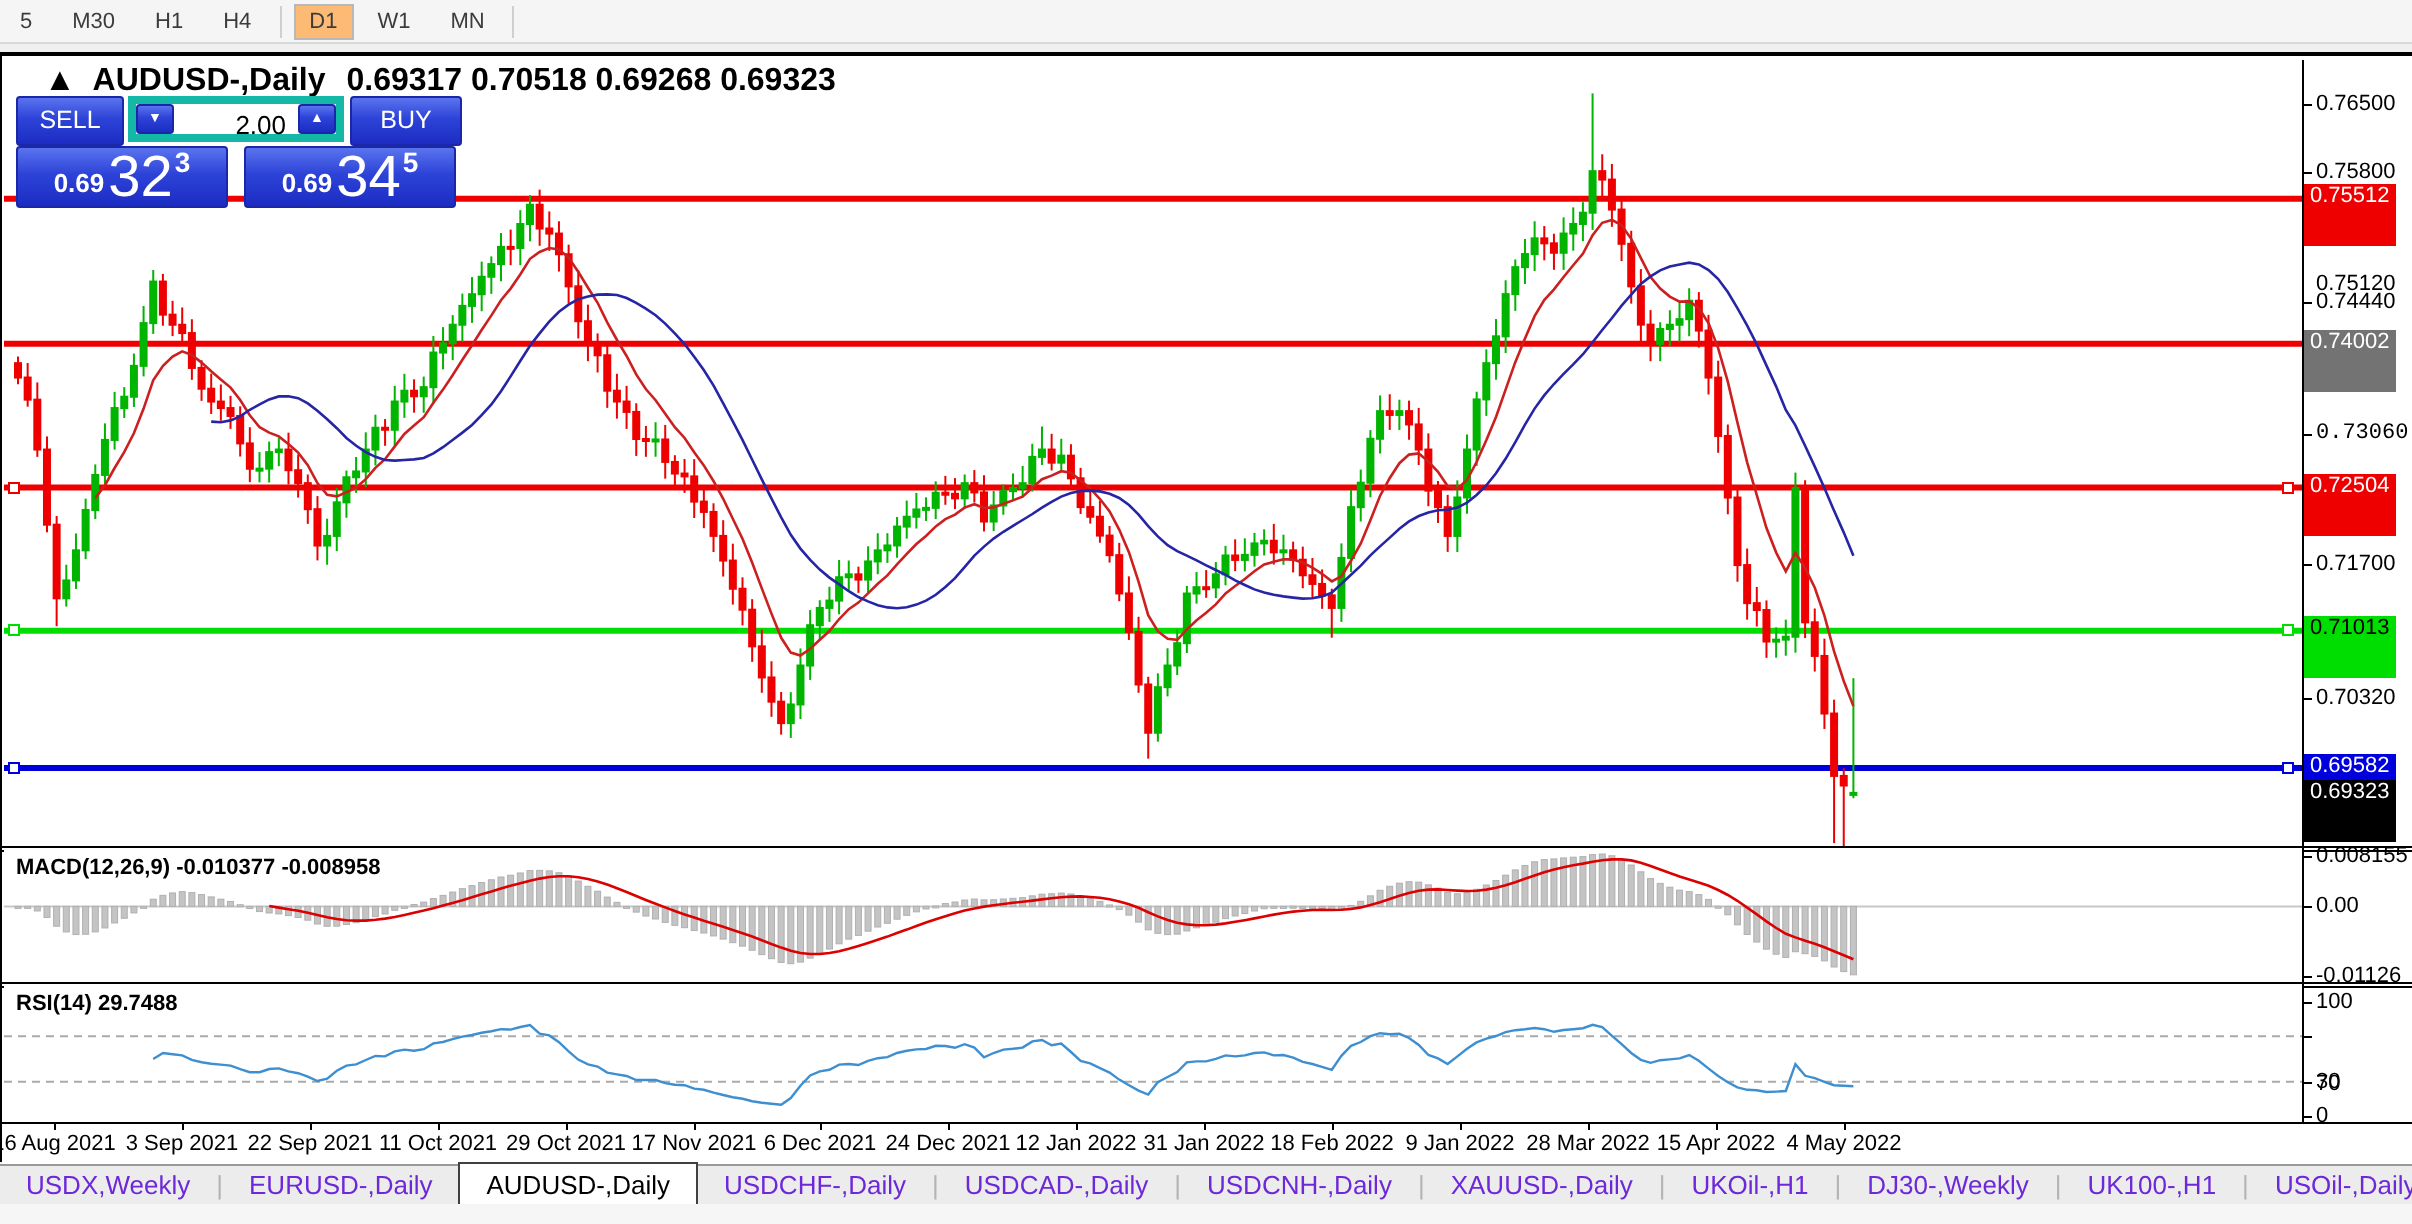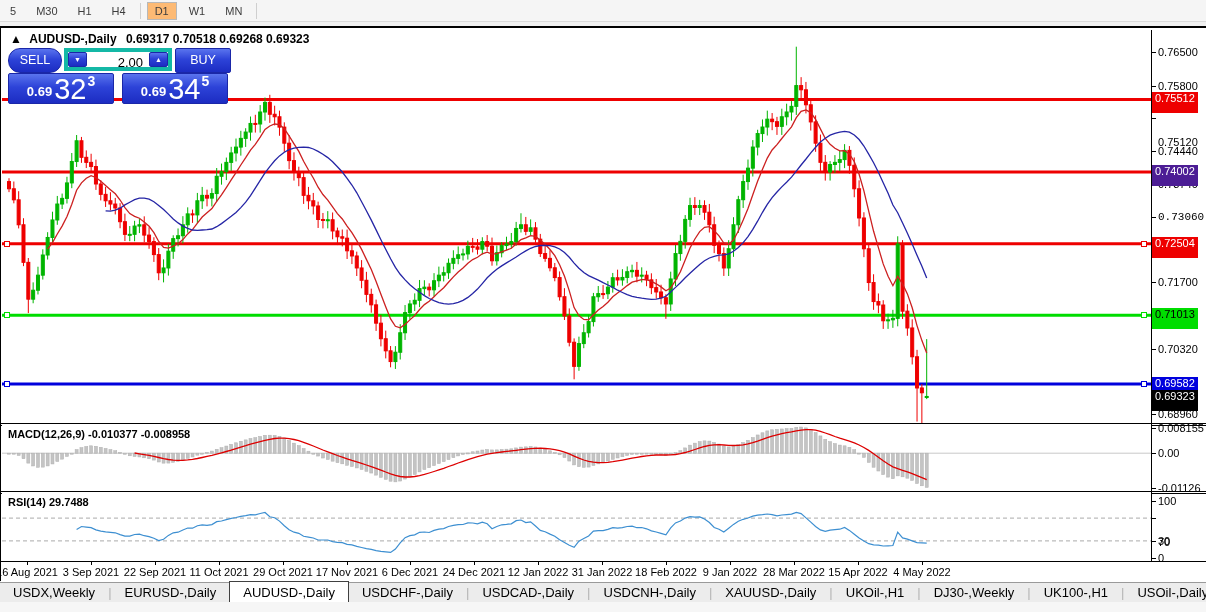--- a/index.html
+++ b/index.html
@@ -17,58 +17,58 @@
   #chart-window{position:absolute;left:0;top:26px;width:1206px;height:555px;background:#ffffff;
     border-top:2px solid #000;border-left:1px solid #000;box-sizing:border-box;}
   .pane{position:absolute;left:1px;overflow:hidden;background:#fff;}
   .pane svg{display:block;}
   .sep{position:absolute;left:0;width:1206px;height:3px;background:#fff;
     border-top:1px solid #000;border-bottom:1px solid #000;box-sizing:border-box;}
   #scale-divider{position:absolute;top:2px;height:533px;width:1px;background:#000;left:1150px;}
   #price-scale{position:absolute;left:1151px;top:0;width:55px;height:535px;}
   .scale-label{position:absolute;left:6px;font-size:11px;color:#000;white-space:nowrap;}
   .scale-tick{position:absolute;left:0;width:4px;height:1px;background:#000;}
-  .price-badge{position:absolute;left:1px;height:21px;line-height:13px;font-size:11px;
+  .price-badge{position:absolute;left:1px;height:31px;line-height:13px;font-size:11px;
     padding:0 3px;color:#fff;white-space:nowrap;z-index:5;}
   .lvl-handle{position:absolute;width:6px;height:6px;background:#fff;box-sizing:border-box;z-index:4;}
 
   
-  #chart-title{position:absolute;left:9px;top:4px;font-size:12px;font-weight:700;color:#000;z-index:6;}
+  #chart-title{position:absolute;left:21px;top:4px;font-size:16px;font-weight:700;color:#000;z-index:6;}
   #chart-title .num{font-weight:700;margin-left:6px;}
 
   
   .ind-label{position:absolute;left:7px;font-size:11px;font-weight:700;color:#000;z-index:6;white-space:nowrap;}
 
   
   #trade-panel{position:absolute;left:7px;top:14px;width:221px;height:88px;z-index:7;font-family:"Liberation Sans",sans-serif;}
   .blue-grad{background:linear-gradient(180deg,#5a74ee 0%,#2d43d8 45%,#1c2cc2 100%);color:#fff;}
   #sell-btn,#buy-btn{position:absolute;top:6px;width:52px;height:23px;border:1px solid #1a27a8;border-radius:2px;
     font-size:12.5px;text-align:center;line-height:22px;cursor:pointer;}
-  #sell-btn{left:0;border-radius:12px;} #buy-btn{left:167px;width:54px;}
+  #sell-btn{left:0;} #buy-btn{left:167px;width:54px;}
   #spread-box{position:absolute;left:56px;top:6px;width:108px;height:23px;background:#fff;border:4px solid #14b8a6;
     display:flex;align-items:stretch;box-sizing:border-box;}
   .step-btn{width:17px;border:1px solid #1a27a8;border-radius:2px;font-size:7px;color:#fff;
     display:flex;align-items:center;justify-content:center;cursor:pointer;}
   #spread-value{flex:1;font-size:13px;color:#000;text-align:right;padding:3px 6px 0 0;}
   .price-tile{position:absolute;top:31px;width:106px;height:31px;border-radius:2px;border:1px solid #1a27a8;
     display:flex;align-items:flex-end;justify-content:center;padding-bottom:1px;box-sizing:border-box;cursor:pointer;}
   #sell-tile{left:0;} #buy-tile{left:114px;}
   .tile-small{font-size:13px;font-weight:700;margin:0 2px 3px 0;}
   .tile-big{font-size:29px;font-weight:400;line-height:26px;}
   .tile-sup{font-size:14px;font-weight:700;margin:0 0 13px 1px;}
 
   
   #date-axis{position:absolute;left:0;top:533px;width:1206px;height:20px;background:#fff;border-top:1px solid #000;}
   .date-label{position:absolute;top:4px;font-size:11px;color:#000;transform:translateX(-50%);white-space:nowrap;}
   .date-tick{position:absolute;top:0;width:1px;height:3px;background:#000;}
 
   
   #tab-bar{position:absolute;left:0;top:582px;width:1206px;height:20px;background:#ececec;
     border-top:1px solid #9a9a9a;display:flex;align-items:flex-end;font-size:13px;}
-  .tab{padding:2px 13px 3px 13px;color:#000000;white-space:nowrap;cursor:pointer;}
+  .tab{padding:2px 13px 3px 13px;color:#6d28d9;white-space:nowrap;cursor:pointer;}
   .tab.active{background:#fff;color:#000;border:1px solid #404040;border-bottom:none;padding-top:3px;}
   .tab-sep{color:#b4b4b4;align-self:center;padding-bottom:2px;}
   #bottom-strip{position:absolute;left:0;top:602px;width:1206px;height:10px;background:#f6f6f6;}
 </style>
 </head>
 <body>
 
 <div id="app">
 
   <div id="toolbar">
@@ -789,21 +789,21 @@
         <div class="date-tick" style="left: 729px;"></div>
         <div class="date-label" style="left: 729px;">9 Jan 2022</div>
         <div class="date-tick" style="left: 793px;"></div>
         <div class="date-label" style="left: 793px;">28 Mar 2022</div>
         <div class="date-tick" style="left: 857px;"></div>
         <div class="date-label" style="left: 857px;">15 Apr 2022</div>
         <div class="date-tick" style="left: 921px;"></div>
         <div class="date-label" style="left: 921px;">4 May 2022</div>
       </div>
   <div class="price-badge" style="left: 1151px; top: 64px; background: rgb(238, 0, 0); color: rgb(255, 255, 255);">0.75512</div>
-      <div class="price-badge" style="left: 1151px; top: 137px; background: #4c1d95; color: rgb(255, 255, 255);">0.74002</div>
+      <div class="price-badge" style="left: 1151px; top: 137px; background: #737373; color: rgb(255, 255, 255);">0.74002</div>
       <div class="price-badge" style="left: 1151px; top: 209px; background: rgb(238, 0, 0); color: rgb(255, 255, 255);">0.72504</div>
       <div class="price-badge" style="left: 1151px; top: 280px; background: rgb(0, 221, 0); color: rgb(0, 0, 0);">0.71013</div>
       <div class="price-badge" style="left: 1151px; top: 349px; background: rgb(0, 0, 221); color: rgb(255, 255, 255);">0.69582</div>
       <div class="price-badge" style="left: 1151px; top: 362px; background: rgb(0, 0, 0); color: rgb(255, 255, 255);">0.69323</div>
     </div>
 
   <div id="tab-bar">
       <div style="width: 14px;"></div>
       <div class="tab">USDX,Weekly</div>
       <div class="tab-sep">|</div>

